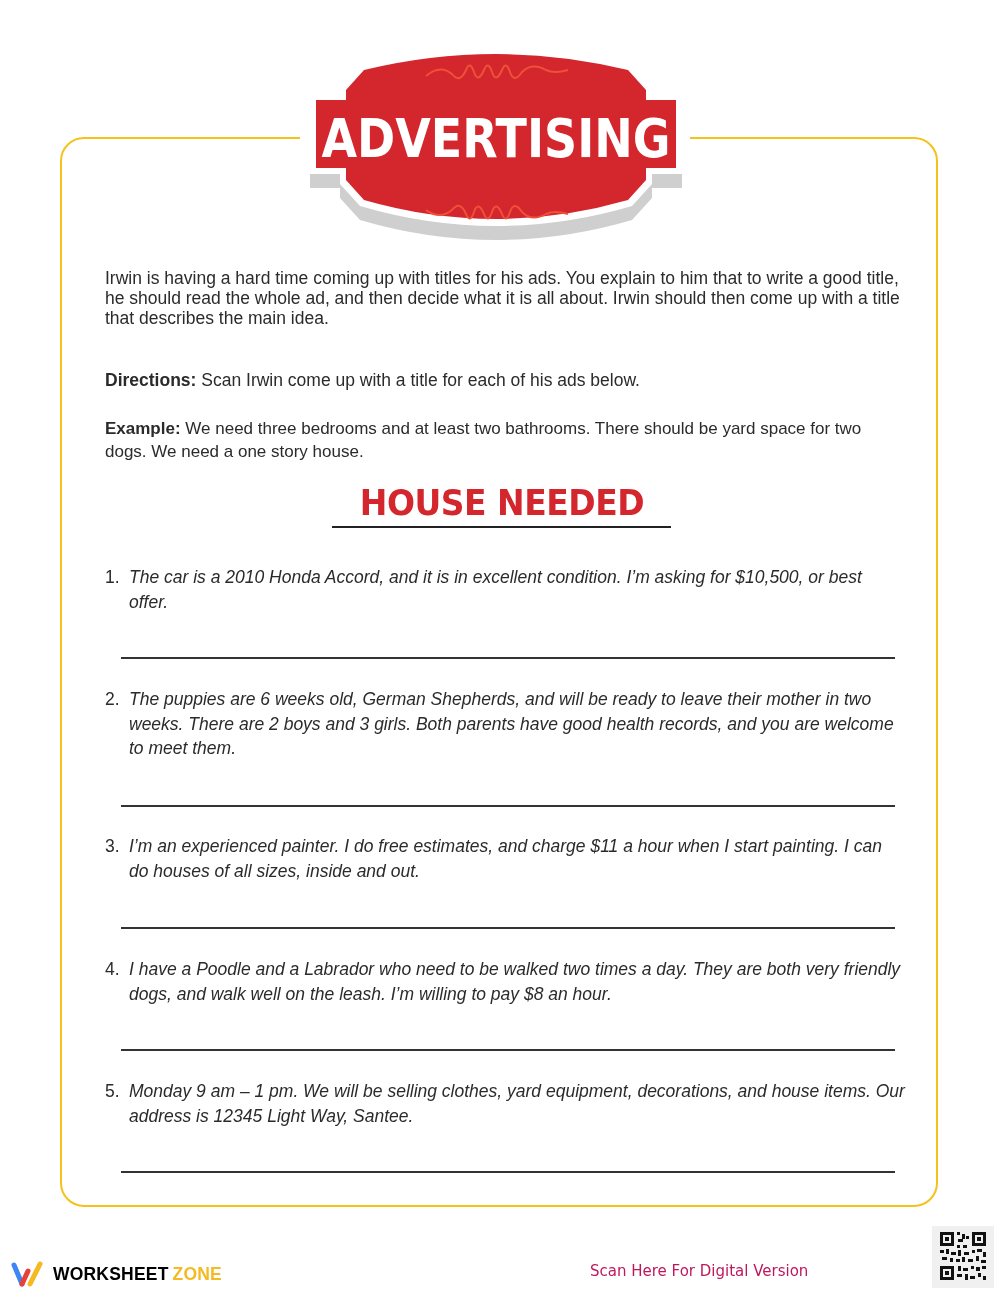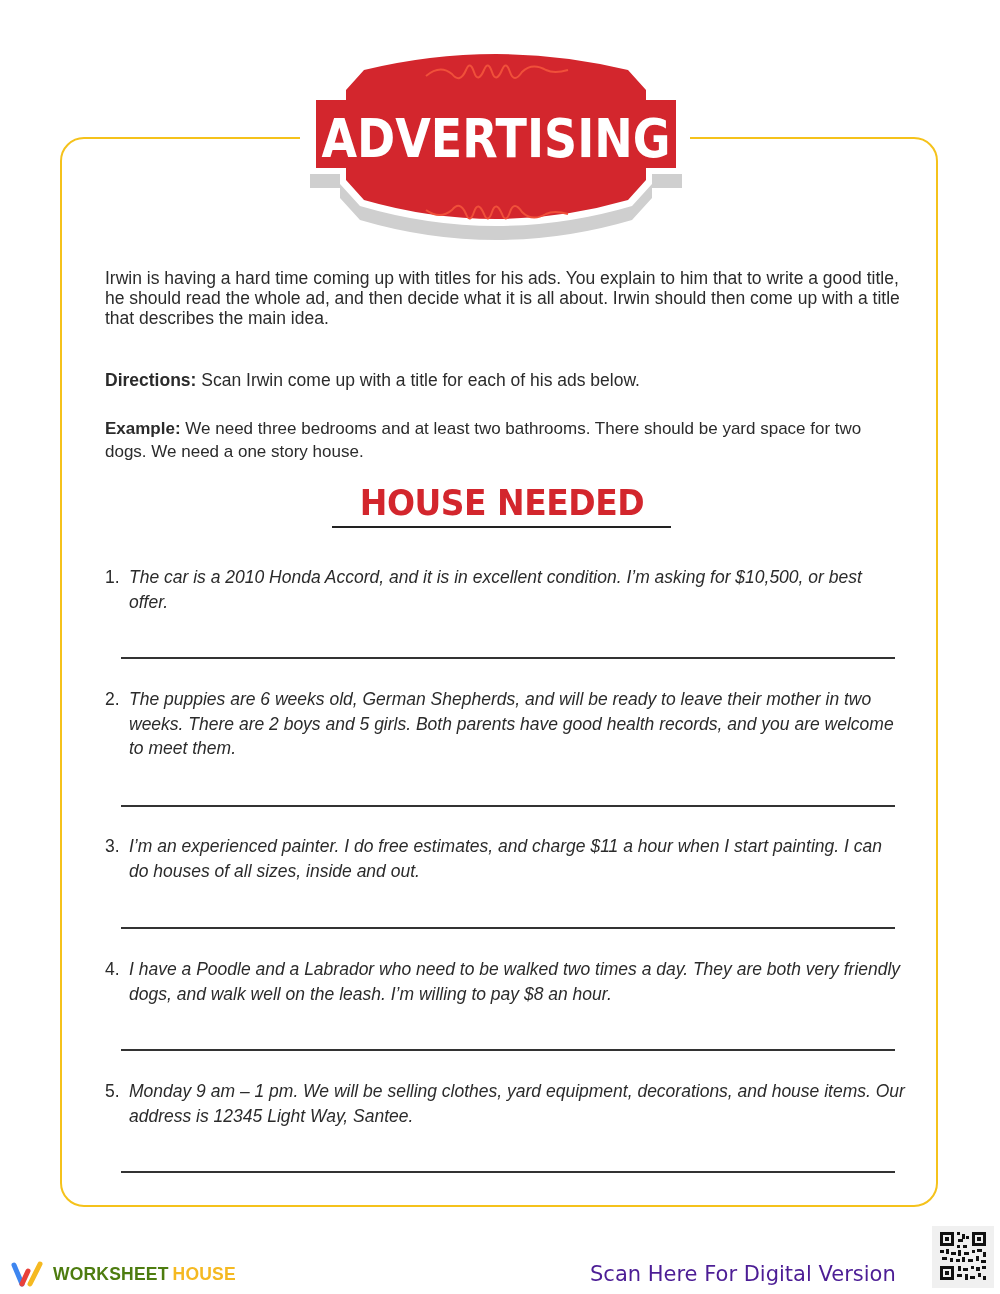--- a/index.html
+++ b/index.html
@@ -27,24 +27,24 @@
                     font-size:33px; transform:scaleY(1.1); letter-spacing:-0.5px; }
   .example-line { position:absolute; left:332px; top:526px; width:339px; height:2px; background:#222; }
 
   .q { position:absolute; left:105px; width:800px; font-size:17.5px; line-height:24.5px; }
   .q .num { position:absolute; left:0; top:0; }
   .q .text { margin-left:24px;font-style:italic; }
   .answer-line { position:absolute; left:121px; width:774px; height:1.5px; background:#333; }
 
   .logo { position:absolute; left:9px; top:1259px; height:30px; display:flex; align-items:center; }
   .logo-text { font-weight:bold; font-size:17.5px; margin-left:8px; letter-spacing:0.2px; }
-  .logo-a { color:#4d7c0f; }
+  .logo-a { color:#000000; }
   .logo-b { color:#f5b921; margin-left:4px; }
 
-  .scan { position:absolute; left:590px; top:1262px; font-size:21px; color:#4c1d95;
+  .scan { position:absolute; left:590px; top:1262px; font-size:15px; color:#be185d;
           font-family:"DejaVu Sans", sans-serif; }
   .qr { position:absolute; left:932px; top:1226px; width:62px; height:62px; background:#f0f0f0; }
 </style>
 </head>
 <body>
 
 <div class="frame"></div>
 <div class="frame-gap"></div>
 
 <div class="badge-wrap">
@@ -79,21 +79,21 @@
 <div class="example-line"></div>
 
 <div class="q" style="top:565px;">
   <span class="num">1.</span>
   <div class="text">The car is a 2010 Honda Accord, and it is in excellent condition. I’m asking for $10,500, or best offer.</div>
 </div>
 <div class="answer-line" style="top:657px;"></div>
 
 <div class="q" style="top:687px;">
   <span class="num">2.</span>
-  <div class="text">The puppies are 6 weeks old, German Shepherds, and will be ready to leave their mother in two weeks. There are 2 boys and 5 girls. Both parents have good health records, and you are welcome to meet them.</div>
+  <div class="text">The puppies are 6 weeks old, German Shepherds, and will be ready to leave their mother in two weeks. There are 2 boys and 3 girls. Both parents have good health records, and you are welcome to meet them.</div>
 </div>
 <div class="answer-line" style="top:805px;"></div>
 
 <div class="q" style="top:834px;">
   <span class="num">3.</span>
   <div class="text">I’m an experienced painter. I do free estimates, and charge $11 a hour when I start painting. I can do houses of all sizes, inside and out.</div>
 </div>
 <div class="answer-line" style="top:927px;"></div>
 
 <div class="q" style="top:957px;">
@@ -108,21 +108,21 @@
 </div>
 <div class="answer-line" style="top:1171px;"></div>
 
 <div class="logo">
   <svg width="36" height="30" viewBox="0 0 36 30">
     <line x1="5" y1="6" x2="13" y2="25" stroke="#3e86f0" stroke-width="5" stroke-linecap="round"></line>
     <line x1="13" y1="25" x2="19" y2="12" stroke="#e8403a" stroke-width="5" stroke-linecap="round"></line>
     <line x1="21" y1="25" x2="31" y2="5" stroke="#f5b921" stroke-width="5" stroke-linecap="round"></line>
   </svg>
   <span class="logo-text">
-    <span class="logo-a">WORKSHEET</span><span class="logo-b">HOUSE</span>
+    <span class="logo-a">WORKSHEET</span><span class="logo-b">ZONE</span>
   </span>
 </div>
 
 <div class="scan">Scan Here For Digital Version</div>
 
 <div class="qr">
   <svg width="62" height="62" viewBox="0 0 62 62">
     <rect x="0" y="0" width="62" height="62" fill="#f0f0f0"></rect>
     <g fill="#111">
       <rect x="8" y="6" width="14" height="14"></rect>

